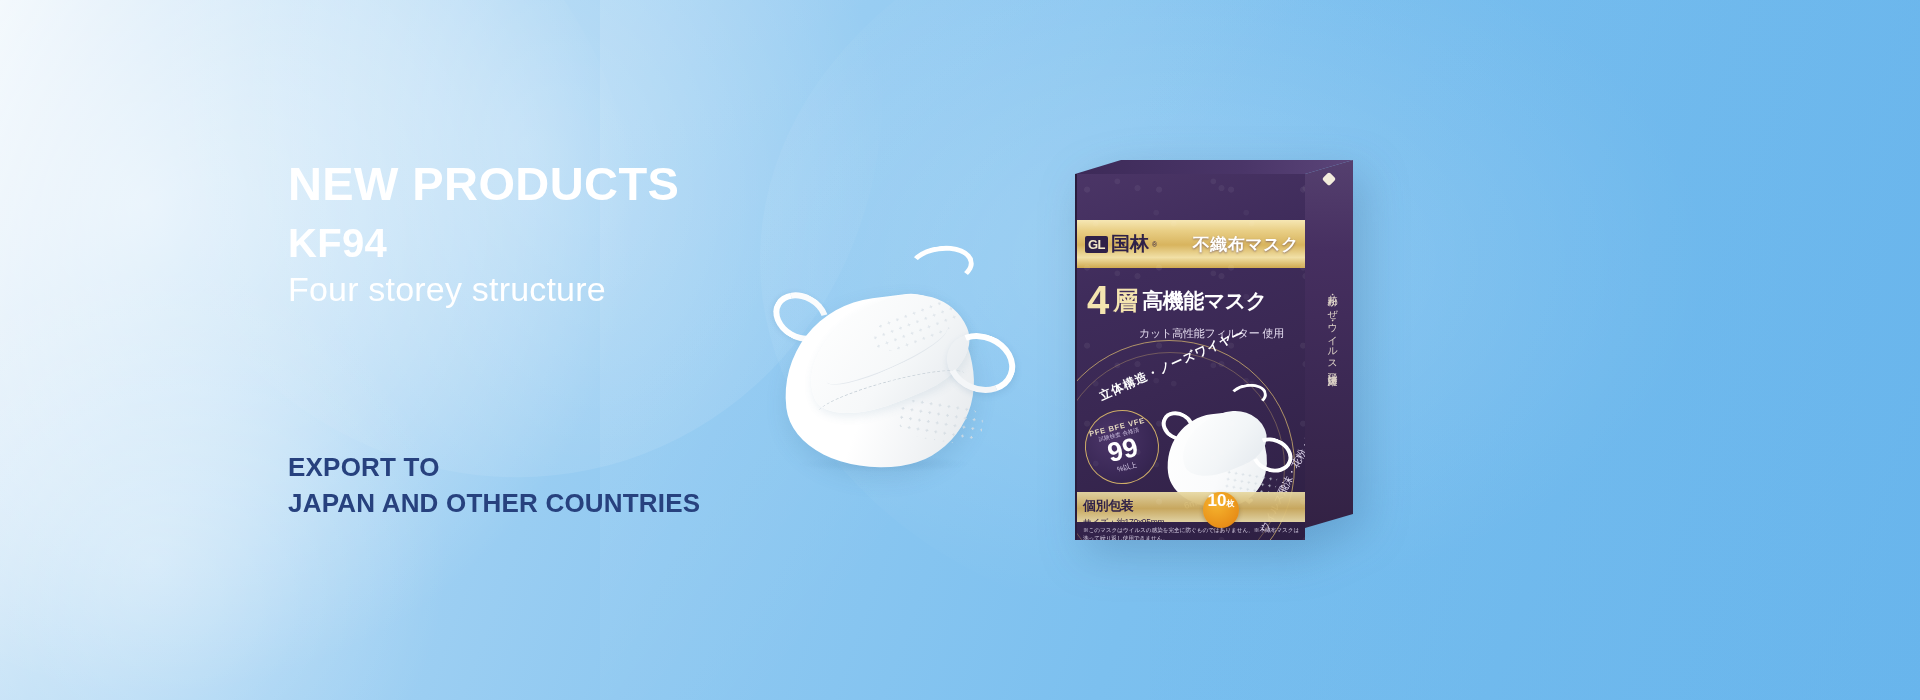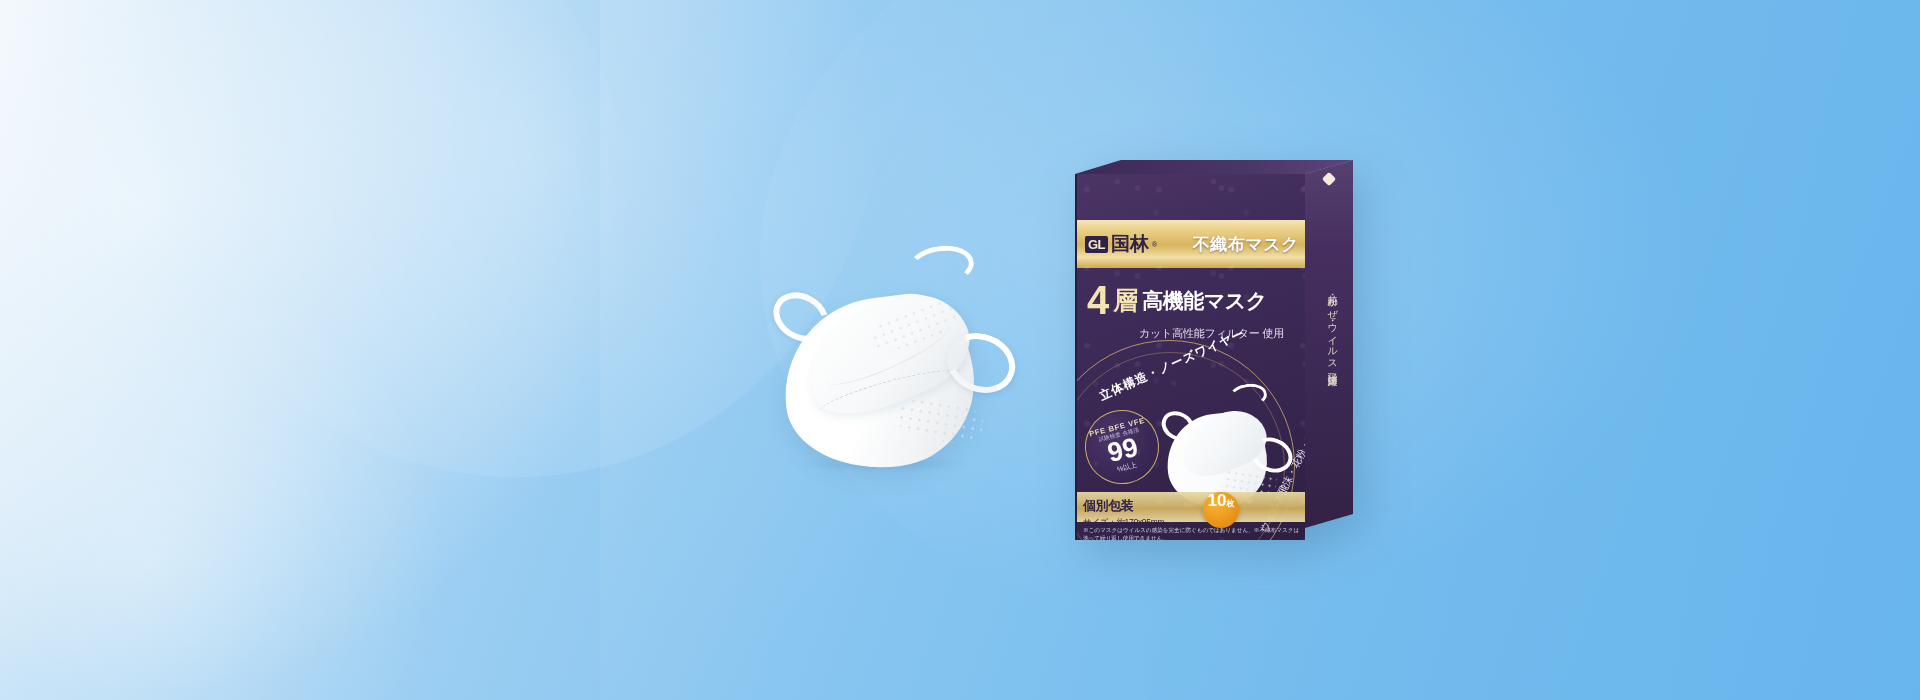--- a/index.html
+++ b/index.html
@@ -416,20 +416,27 @@
 
 <div id="banner">
 
   <div class="bg-glow glow-a"></div>
   <div class="bg-glow glow-b"></div>
   <div class="bg-glow glow-c"></div>
   <div class="bg-glow glow-d"></div>
   <div class="diag-sheen"></div>
   <div class="vignette-b"></div>
 
+  <div id="copy">
+    <div class="headline">NEW PRODUCTS</div>
+    <div class="headline-2">KF94</div>
+    <div class="subline">Four storey structure</div>
+    <div class="export-1">EXPORT TO</div>
+    <div class="export-2">JAPAN AND OTHER COUNTRIES</div>
+  </div>
 
   <div id="mask-hero">
     <div class="m-shadow"></div>
     <div class="ear-a"></div>
     <div class="m-body">
       <div class="m-fold"></div>
       <div class="m-seam2"></div>
       <div class="m-seam"></div>
       <div class="m-dots"></div>
       <div class="m-dots2"></div>

